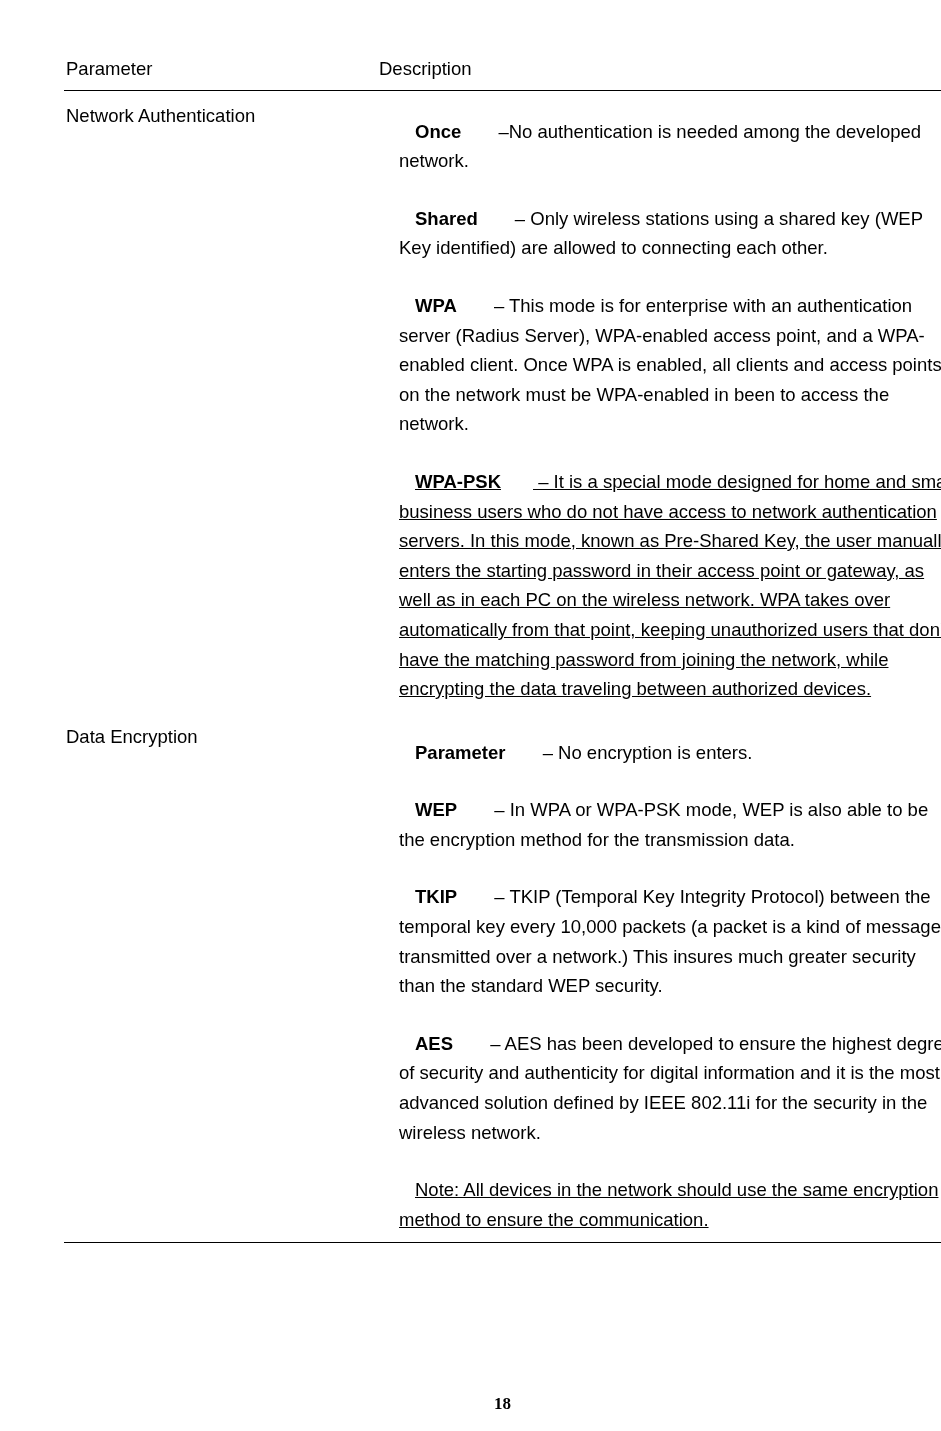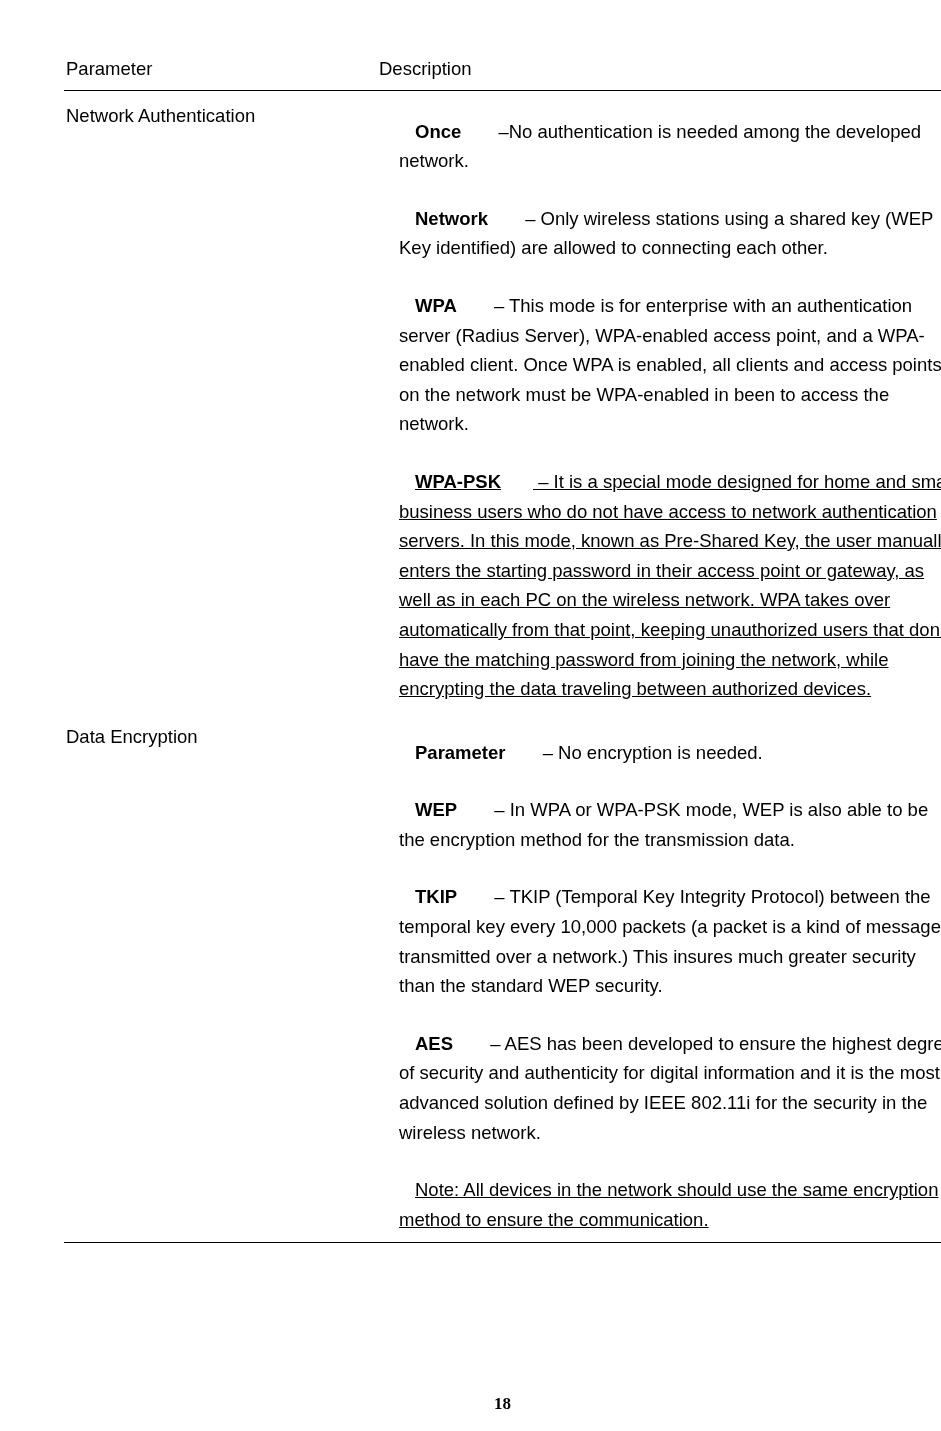--- a/index.html
+++ b/index.html
@@ -84,29 +84,29 @@
       <tr>
         <th class="param-header">Parameter</th>
         <th class="desc-header">Description</th>
       </tr>
     </thead>
     <tbody>
       <tr>
         <td class="param-cell">Network Authentication</td>
         <td class="desc-cell">
           <div class="desc-block"><span class="term">Once </span><span>–No authentication is needed among the developed network.</span></div>
-          <div class="desc-block"><span class="term">Network</span><span> – Only wireless stations using a shared key (WEP Key identified) are allowed to connecting each other.</span></div>
+          <div class="desc-block"><span class="term">Shared</span><span> – Only wireless stations using a shared key (WEP Key identified) are allowed to connecting each other.</span></div>
           <div class="desc-block"><span class="term">WPA</span><span> – This mode is for enterprise with an authentication server (Radius Server), WPA-enabled access point, and a WPA-enabled client. Once WPA is enabled, all clients and access points on the network must be WPA-enabled in been to access the network.</span></div>
           <div class="desc-block"><span class="term">WPA-PSK</span><span> – It is a special mode designed for home and small business users who do not have access to network authentication servers. In this mode, known as Pre-Shared Key, the user manually enters the starting password in their access point or gateway, as well as in each PC on the wireless network. WPA takes over automatically from that point, keeping unauthorized users that don't have the matching password from joining the network, while encrypting the data traveling between authorized devices.</span></div>
         </td>
       </tr>
       <tr class="row-border">
         <td class="param-cell">Data Encryption</td>
         <td class="desc-cell">
-          <div class="desc-block"><span class="term">Parameter</span><span> – No encryption is needed.</span></div>
+          <div class="desc-block"><span class="term">Parameter</span><span> – No encryption is enters.</span></div>
           <div class="desc-block"><span class="term">WEP</span><span> – In WPA or WPA-PSK mode, WEP is also able to be the encryption method for the transmission data.</span></div>
           <div class="desc-block"><span class="term">TKIP</span><span> – TKIP (Temporal Key Integrity Protocol) between the temporal key every 10,000 packets (a packet is a kind of message transmitted over a network.) This insures much greater security than the standard WEP security.</span></div>
           <div class="desc-block"><span class="term">AES</span><span> – AES has been developed to ensure the highest degree of security and authenticity for digital information and it is the most advanced solution defined by IEEE 802.11i for the security in the wireless network.</span></div>
           <div class="desc-block"><span>Note: All devices in the network should use the same encryption method to ensure the communication.</span></div>
         </td>
       </tr>
     </tbody>
   </table>
 </div>
 

